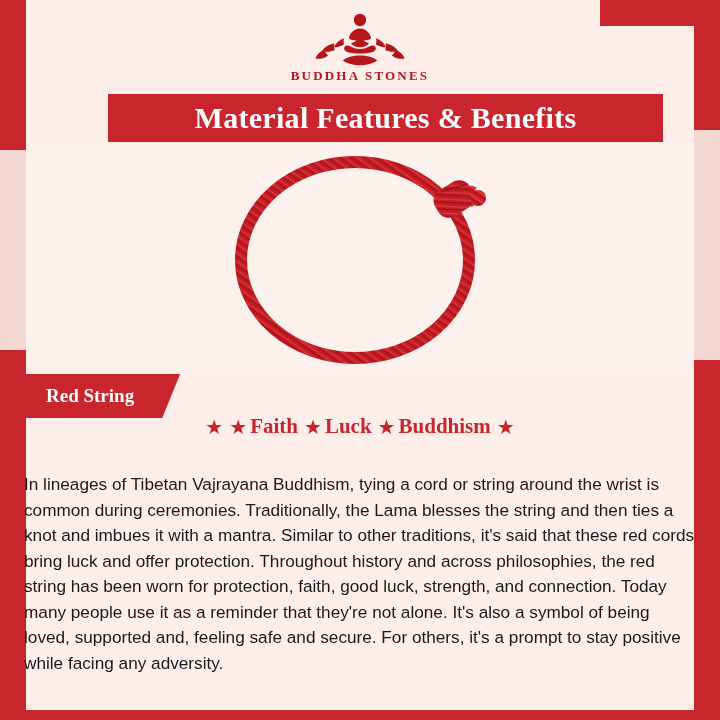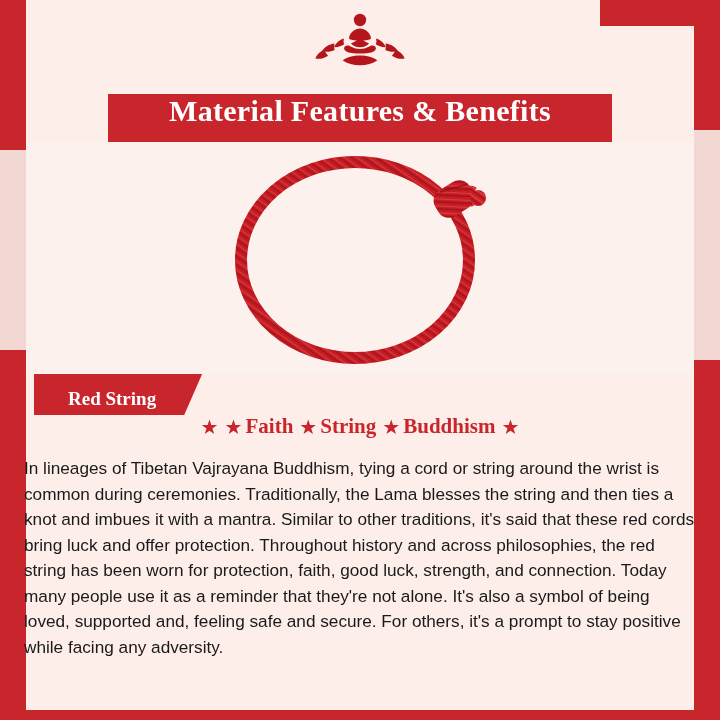--- a/index.html
+++ b/index.html
@@ -115,25 +115,25 @@
     color: #b4161c;
     font-weight: 700;
     font-family: "Liberation Serif", serif;
   }
 
   
   .title-banner {
     position: absolute;
     left: 108px;
     top: 94px;
-    width: 504px;
+    width: 555px;
     height: 48px;
     background: #c9252c;
     display: flex;
-    align-items: flex-start;
+    align-items: center;
     justify-content: center;
   }
   .title-banner .title-text {
     color: #ffffff;
     font-size: 30px;
     font-weight: 700;
     font-family: "Liberation Serif", serif;
     letter-spacing: 0.3px;
   }
 
@@ -150,27 +150,27 @@
   .bracelet-svg {
     position: absolute;
     left: 50%;
     top: 50%;
     transform: translate(-50%, -50%);
   }
 
   
   .label-tab {
     position: absolute;
-    left: 34px;
+    left: 12px;
     top: 374px;
-    height: 32px;
+    height: 44px;
     background: #c9252c;
     display: flex;
     align-items: center;
-    padding: 9px 46px 0 34px;
+    padding: 0 46px 0 34px;
     clip-path: polygon(0 0, 100% 0, calc(100% - 18px) 100%, 0 100%);
   }
   .label-tab .label-text {
     color: #ffffff;
     font-size: 19px;
     font-weight: 700;
     font-family: "Liberation Serif", serif;
   }
 
   
@@ -199,21 +199,21 @@
     font-size: 21px;
     font-weight: 700;
     font-family: "Liberation Serif", serif;
     white-space: nowrap;
   }
 
   
   .desc {
     position: absolute;
     left: 24px;
-    top: 456px;
+    top: 472px;
     width: 676px;
     color: #1a1a1a;
     font-size: 17.2px;
     line-height: 25.5px;
     font-family: "Liberation Sans", sans-serif;
     text-align: left;
   }
 </style>
 </head>
 <body>
@@ -244,20 +244,21 @@
         <path d="M20.5 35.5c-5.3 0.6-10 3.6-12.4 7.6 4.2 1.2 8.9 0.8 12.6-1.1C20.1 40.1 20 37.8 20.5 35.5z"></path>
         <path d="M10.5 41.5c-4.4 1.8-7.8 5.2-9.2 9 4.5 0.9 9.3-0.2 12.8-2.8C12.3 45.9 11.2 43.8 10.5 41.5z"></path>
 
         <path d="M62 30.5c4.5 1.2 8.3 4.5 9.7 8.6 -3.6 0.2-7.2-0.8-9.9-2.8C62.6 34.5 62.6 32.4 62 30.5z"></path>
         <path d="M71.5 35.5c5.3 0.6 10 3.6 12.4 7.6 -4.2 1.2-8.9 0.8-12.6-1.1C71.9 40.1 72 37.8 71.5 35.5z"></path>
         <path d="M81.5 41.5c4.4 1.8 7.8 5.2 9.2 9 -4.5 0.9-9.3-0.2-12.8-2.8C79.7 45.9 80.8 43.8 81.5 41.5z"></path>
 
         <path d="M46 47.5c-7 0-13.4 1.9-17.3 4.9 4.4 3.1 10.6 4.9 17.3 4.9s12.9-1.8 17.3-4.9C59.4 49.4 53 47.5 46 47.5z"></path>
       </g>
     </svg>
+    <div class="logo-text">BUDDHA STONES</div>
   </div>
 
   <div class="title-banner">
     <span class="title-text">Material Features &amp; Benefits</span>
   </div>
 
   <div class="product-area">
     <svg class="bracelet-svg" width="300" height="220" viewBox="0 0 300 220">
       <defs>
         <pattern id="braid" width="7" height="7" patternUnits="userSpaceOnUse" patternTransform="rotate(35)">
@@ -290,21 +291,21 @@
   <div class="benefits">
     <div class="benefit">
       <span class="star">★</span>
     </div>
     <div class="benefit">
       <span class="star">★</span>
       <span class="bname">Faith</span>
     </div>
     <div class="benefit">
       <span class="star">★</span>
-      <span class="bname">String</span>
+      <span class="bname">Luck</span>
     </div>
     <div class="benefit">
       <span class="star">★</span>
       <span class="bname">Buddhism</span>
     </div>
     <div class="benefit">
       <span class="star">★</span>
     </div>
   </div>
 

